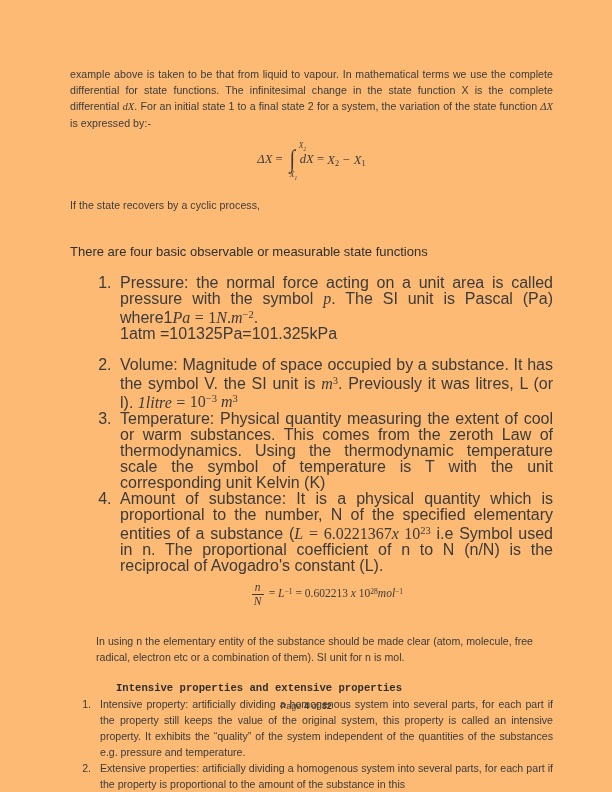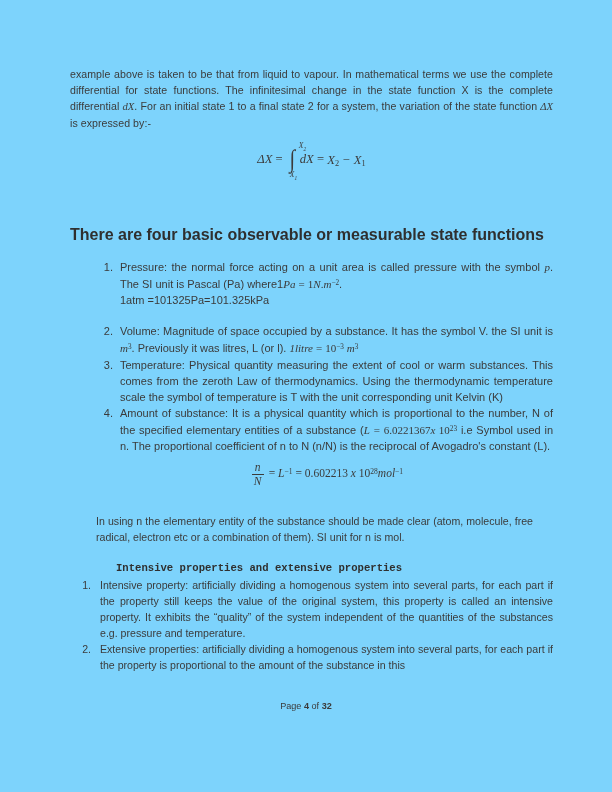--- a/index.html
+++ b/index.html
@@ -13,21 +13,21 @@
     position: relative;
     font-family: "Liberation Sans", sans-serif;
     color: #3b3b3b;
     overflow: hidden;
   }
   .page {
     position: absolute;
     left: 0; top: 0;
     width: 612px;
     height: 792px;
-    background: #7dd3fc;
+    background: #fdba74;
   }
   .content {
     position: absolute;
     left: 70px;
     top: 66px;
     width: 483px;
   }
   p.body-text {
     margin: 0 0 0 0;
     font-size: 10.6px;
@@ -84,33 +84,33 @@
     display: inline-block;
     transform: scaleX(0.85) translateY(1px);
     margin-right: 1px;
   }
 
   sub.s { font-size: 0.66em; vertical-align: -0.22em; font-style: italic; }
   sup.s { font-size: 0.66em; vertical-align: 0.45em; font-style: normal; }
 
   h3.section-head {
     margin: 0;
-    font-size: 16px;
-    font-weight: bold;
+    font-size: 13px;
+    font-weight: normal;
     line-height: 16.1px;
     color: #2f2f2f;
   }
 
   ol.list-a {
     margin: 0;
     padding: 0 0 0 46px;
     list-style-position: outside;
   }
   ol.list-a > li {
-    font-size: 11px;
+    font-size: 16px;
     line-height: 16.1px;
     text-align: justify;
     padding-left: 4px;
     margin: 0;
   }
   ol.list-a > li.spaced { margin-top: 15px; }
 
   ol.list-b {
     margin: 0;
     padding: 0 0 0 24px;
@@ -181,20 +181,21 @@
       <span class="mn">=</span>
       <span class="intg"><span class="sym">∫</span><span class="upper"><span>X</span><sub style="font-size:0.7em">2</sub></span><span class="lower"><span>X</span><sub style="font-size:0.7em">1</sub></span></span>
       <span class="mi">dX</span>
       <span class="mn">=</span>
       <span class="mi">X<sub class="s" style="font-style:normal">2</sub> − X<sub class="s" style="font-style:normal">1</sub></span>
     </div>
 
     <div class="gap-lg"></div>
     <div class="gap-xs"></div>
 
+    <p class="body-text">If the state recovers by a cyclic process,</p>
 
     <div class="gap-sm"></div>
 
 
     <div class="gap-lg"></div>
 
     <h3 class="section-head">There are four basic observable or measurable state functions</h3>
 
     <div class="gap-md"></div>
 

